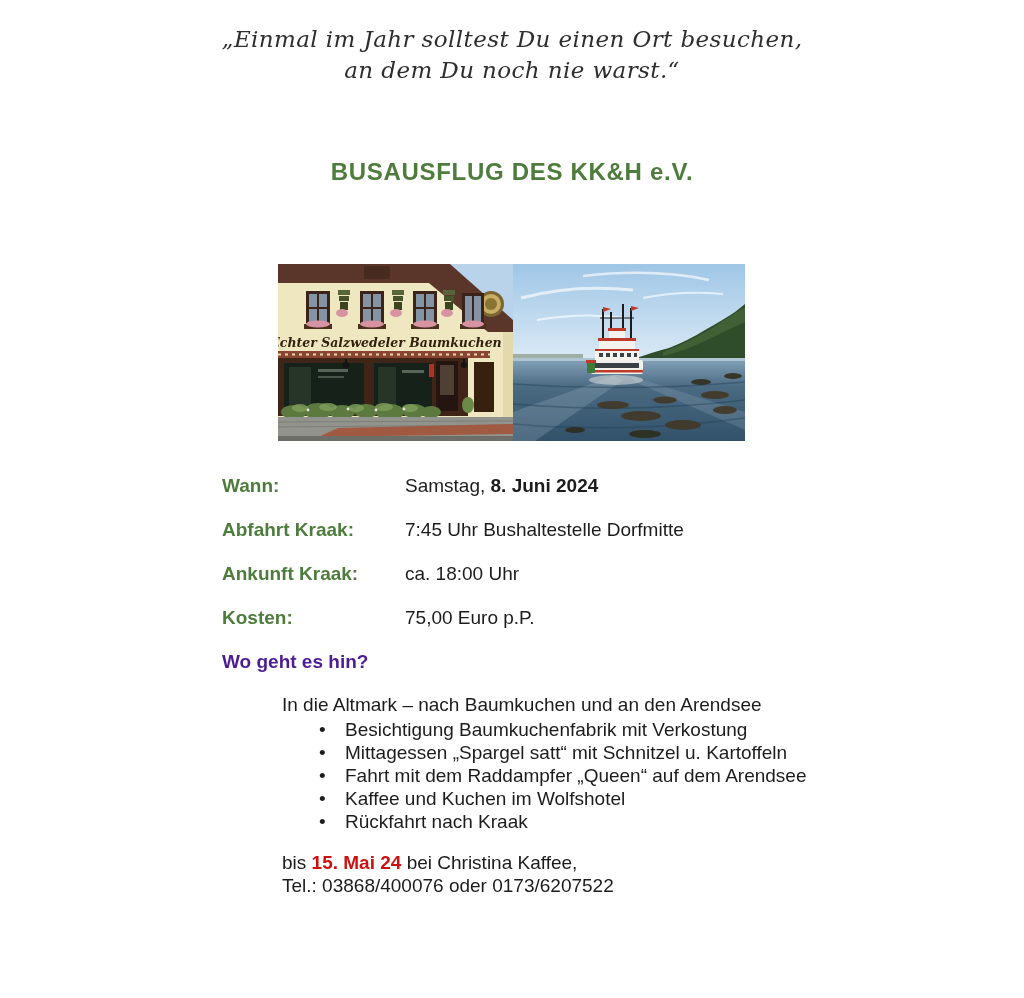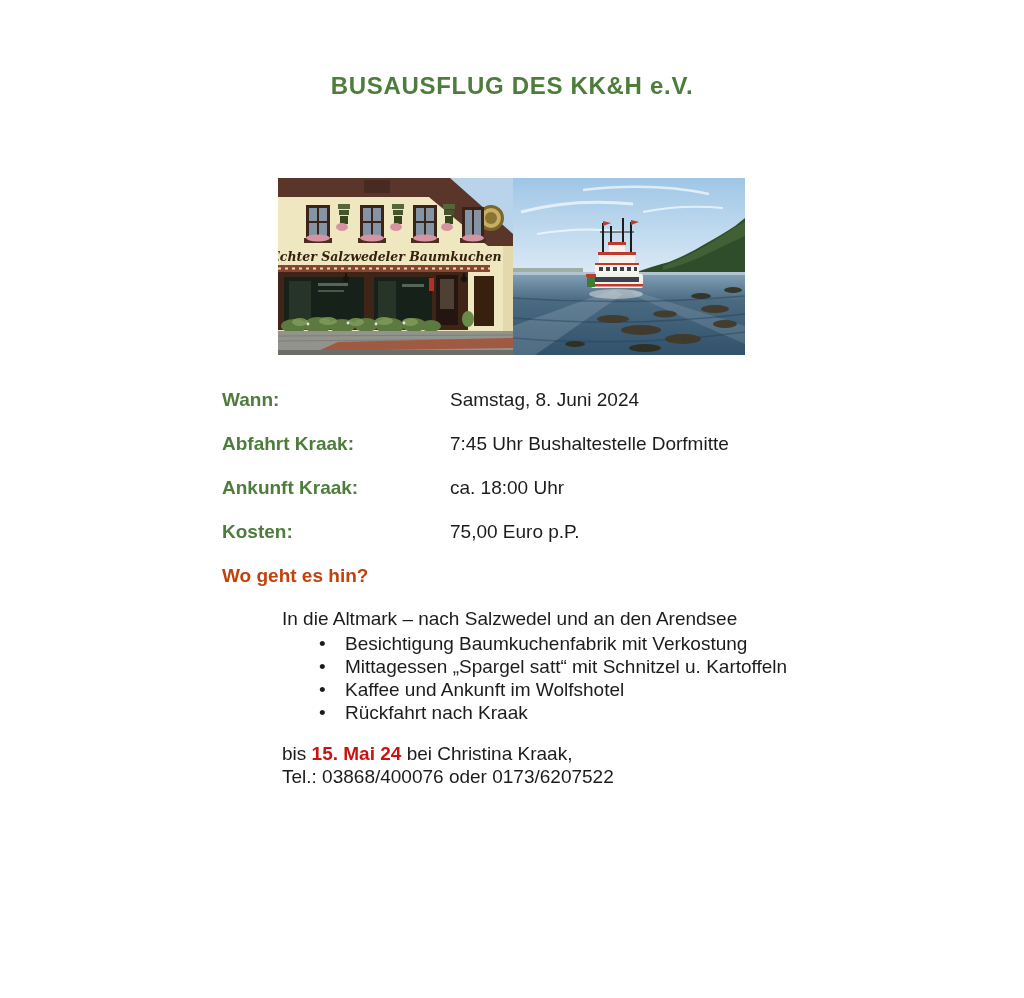--- a/index.html
+++ b/index.html
@@ -31,29 +31,29 @@
   }
 
   .photos {
     margin:78px 0 0 278px;
     width:467px; height:177px;
     display:flex;
   }
   .photos svg { display:block; }
 
   .details { margin:34px 0 0 222px; font-size:19px; }
-  .detail-row { display:flex; line-height:22px; margin-bottom:22px;gap:45px; }
+  .detail-row { display:flex; line-height:22px; margin-bottom:22px; }
   .detail-label { width:183px; font-weight:bold; color:#4d7c3c; }
   .detail-value { white-space:pre-wrap; }
-  .detail-value b { font-weight:normal; }
+  .detail-value b { font-weight:bold; }
 
   .section-heading {
     margin:4px 0 0 222px;
     font-size:19px; line-height:22px;
-    font-weight:bold; color:#c2410c;
+    font-weight:bold; color:#4c1d95;
   }
   .intro {
     margin:20px 0 0 282px;
     font-size:19px; line-height:23px;
   }
   ul.bullets {
     list-style:none;
     margin:2px 0 0 222px; padding:0;
     font-size:19px; line-height:23px;
   }
@@ -69,20 +69,24 @@
     margin:18px 0 0 282px;
     font-size:19px; line-height:23px;
   }
   .deadline { color:#cc1111; font-weight:bold;text-align:center; }
 </style>
 </head>
 <body>
 
 <div class="page">
 
+  <div class="quote">
+    <div>„Einmal im Jahr solltest Du einen Ort besuchen,</div>
+    <div>an dem Du noch nie warst.“</div>
+  </div>
 
   <h1 class="title">BUSAUSFLUG DES KK&amp;H e.V.</h1>
 
   <div class="photos">
 
     <svg width="235" height="177" viewBox="0 0 235 177" preserveAspectRatio="none">
       <rect width="235" height="177" fill="#efe7c0"></rect>
       <polygon points="146,0 235,0 235,60 204,60" fill="#b9d4ea"></polygon>
       <rect x="225" y="56" width="10" height="121" fill="#e3d9ac"></rect>
       <g>
@@ -297,27 +301,28 @@
       <div class="detail-label">Ankunft Kraak:</div>
       <div class="detail-value">ca. 18:00 Uhr</div>
     </div>
     <div class="detail-row">
       <div class="detail-label">Kosten:</div>
       <div class="detail-value">75,00 Euro p.P.</div>
     </div>
   </div>
 
   <div class="section-heading">Wo geht es hin?</div>
-  <div class="intro">In die Altmark – nach Salzwedel und an den Arendsee</div>
+  <div class="intro">In die Altmark – nach Baumkuchen und an den Arendsee</div>
 
   <ul class="bullets">
     <li>Besichtigung Baumkuchenfabrik mit Verkostung</li>
     <li>Mittagessen „Spargel satt“ mit Schnitzel u. Kartoffeln</li>
-    <li>Kaffee und Ankunft im Wolfshotel</li>
+    <li>Fahrt mit dem Raddampfer „Queen“ auf dem Arendsee</li>
+    <li>Kaffee und Kuchen im Wolfshotel</li>
     <li>Rückfahrt nach Kraak</li>
   </ul>
 
   <div class="reg-block">
-    <div><span>bis </span><span class="deadline">15. Mai 24</span><span> bei Christina Kraak,</span></div>
+    <div><span>bis </span><span class="deadline">15. Mai 24</span><span> bei Christina Kaffee,</span></div>
     <div>Tel.: 03868/400076 oder 0173/6207522</div>
   </div>
 
 </div>
 
 </body></html>

